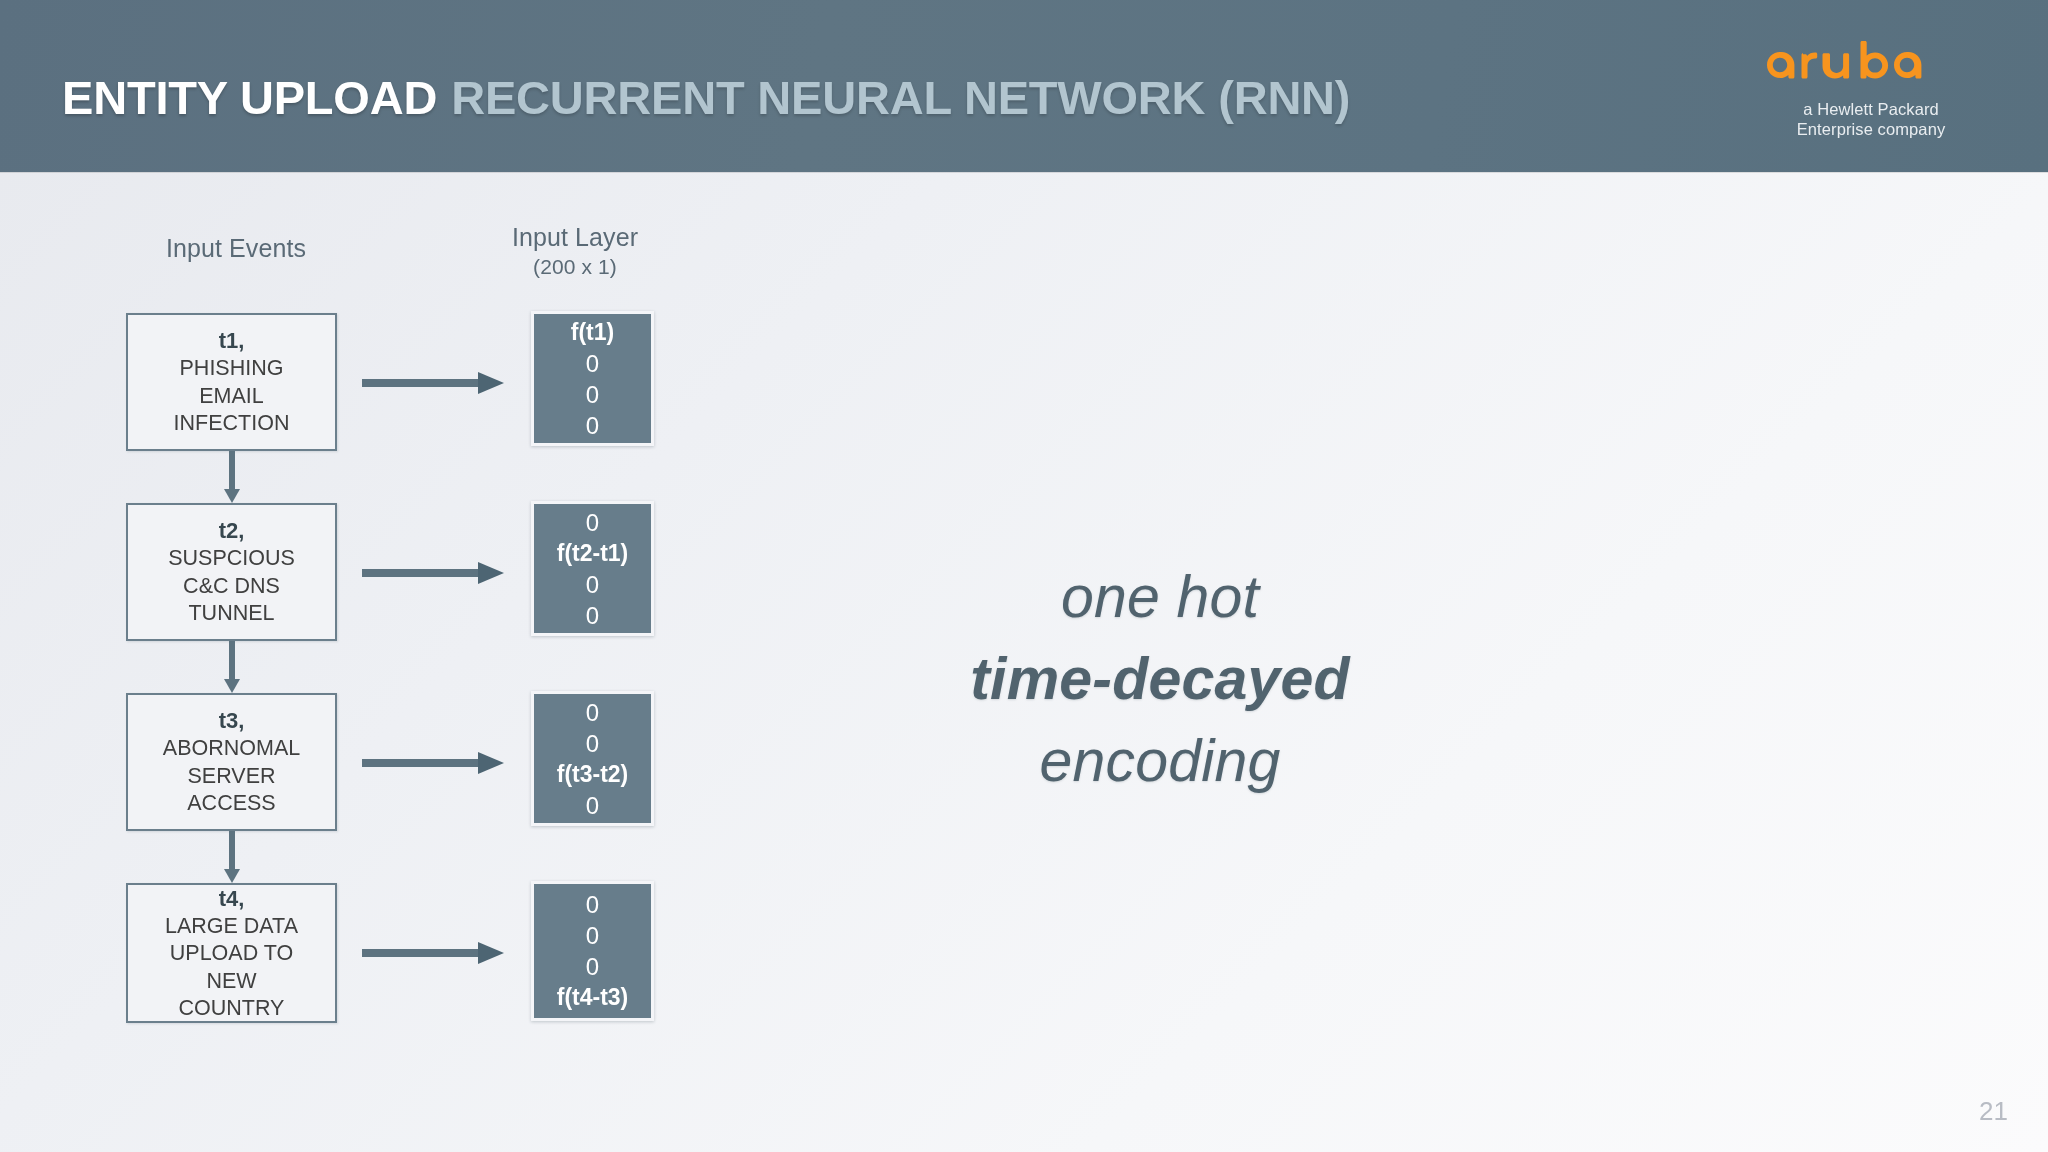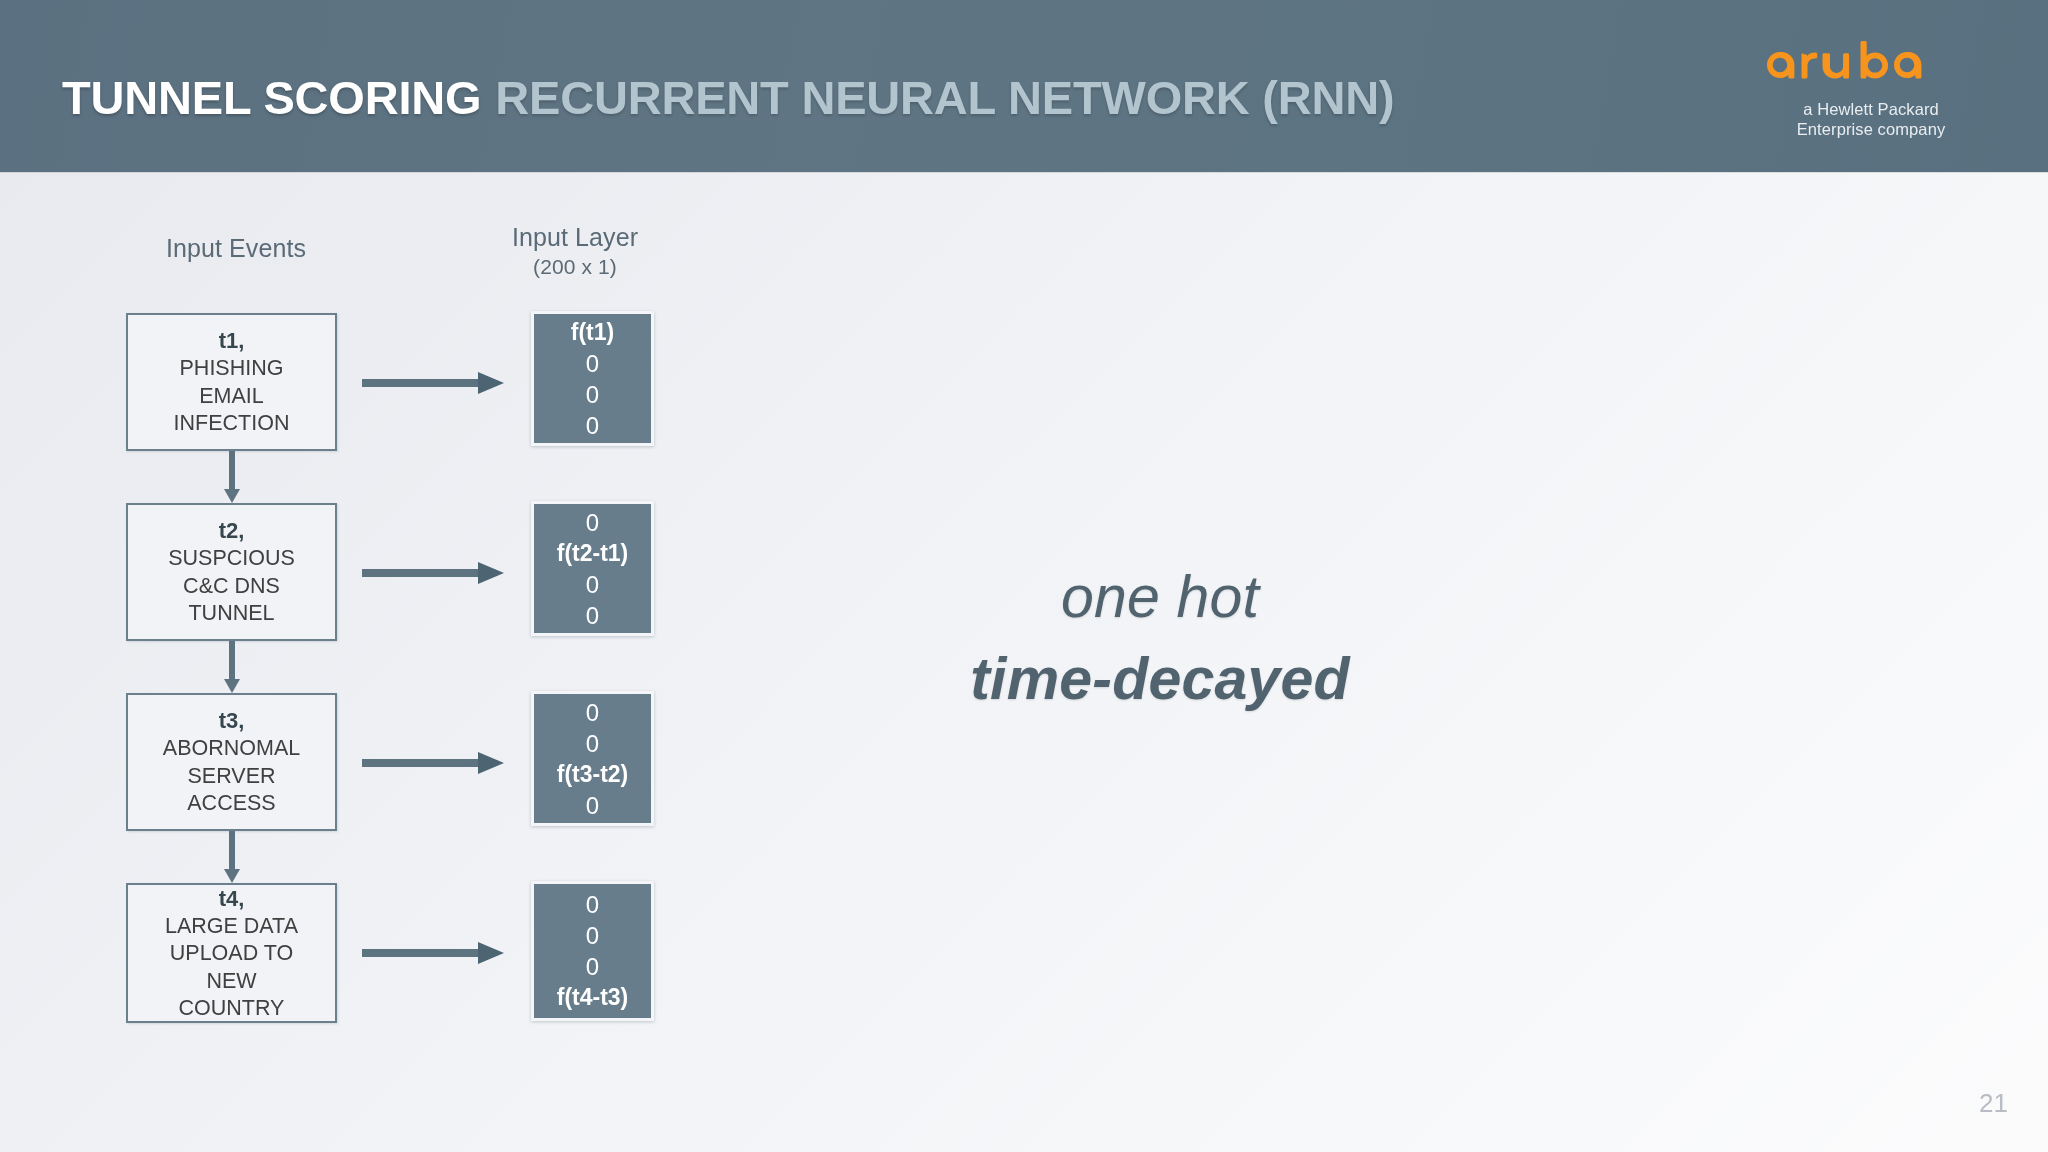--- a/index.html
+++ b/index.html
@@ -227,34 +227,34 @@
     letter-spacing: 0.2px;
     text-shadow: 0 1px 2px rgba(120,130,140,0.25);
     margin-top: 41px;
   }
   .callout .line2 { font-weight: bold; }
 
   
   .page-number {
     position: absolute;
     right: 40px;
-    bottom: 34px;
+    bottom: 26px;
     color: #b8bcc4;
     font-size: 26px;
     line-height: 30px;
   }
 </style>
 </head>
 <body>
 
 <div class="slide">
 
   <div class="header">
     <div class="header-title">
-      <span class="title-main">TUNNEL SCORING</span><span class="title-sub">RECURRENT NEURAL NETWORK (RNN)</span>
+      <span class="title-main">ENTITY UPLOAD</span><span class="title-sub">RECURRENT NEURAL NETWORK (RNN)</span>
     </div>
 
     <div class="logo">
       <span class="logo-mark">
         <svg width="250" height="48" viewBox="0 0 250 48" xmlns="http://www.w3.org/2000/svg" aria-hidden="true">
           <g fill="#f7941e">
 
             <path d="M34 12c-7.2 0-13 5.8-13 13s5.8 13 13 13c3.2 0 6.1-1.2 8.4-3.1V37c0 .8.7 1.5 1.5 1.5h3c.8 0 1.5-.7 1.5-1.5V25c0-7.2-5.8-13-13-13zm0 20.2c-4 0-7.2-3.2-7.2-7.2s3.2-7.2 7.2-7.2 7.2 3.2 7.2 7.2-3.2 7.2-7.2 7.2z"></path>
 
             <path d="M57 13.2c-.8 0-1.5.7-1.5 1.5V37c0 .8.7 1.5 1.5 1.5h3c.8 0 1.5-.7 1.5-1.5V25.8c0-4.3 3.1-7.2 7.4-7.2h.8c.8 0 1.5-.7 1.5-1.5v-3c0-.8-.7-1.5-1.5-1.5h-.7c-3.2 0-6.1 1.2-8 3.3v-.2c0-.8-.7-1.5-1.5-1.5h-2.5z"></path>
@@ -366,17 +366,18 @@
   <div class="vec-box" id="vec-box-4">
     <span class="cell">0</span>
     <span class="cell">0</span>
     <span class="cell">0</span>
     <span class="cell fn">f(t4-t3)</span>
   </div>
 
   <div class="callout">
     <div class="line1">one hot</div>
     <div class="line2">time-decayed</div>
+    <div class="line3">encoding</div>
   </div>
 
   <div class="page-number">21</div>
 
 </div>
 
 </body></html>

